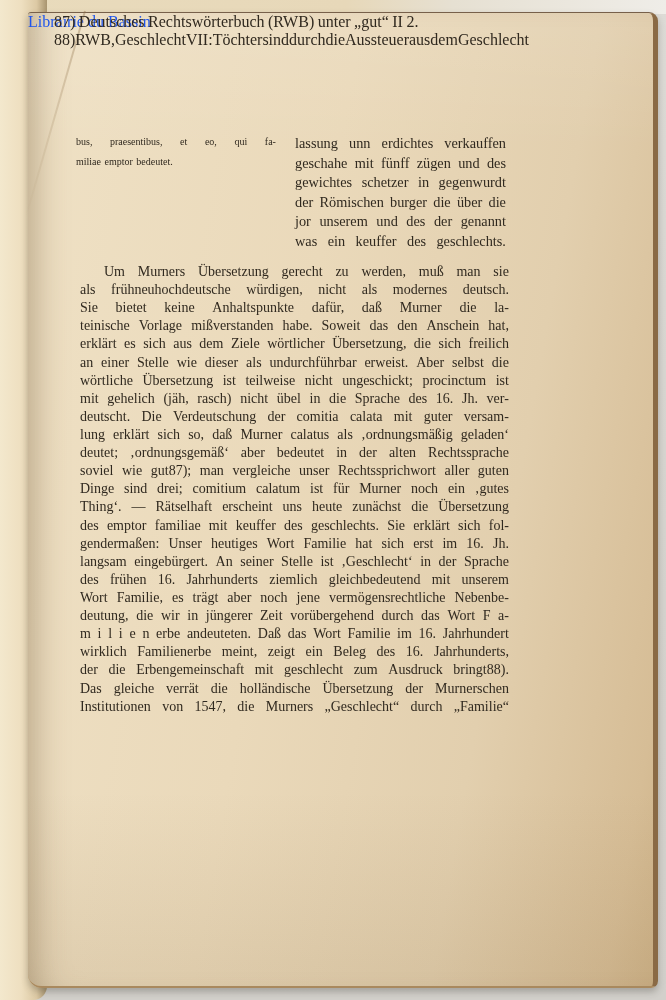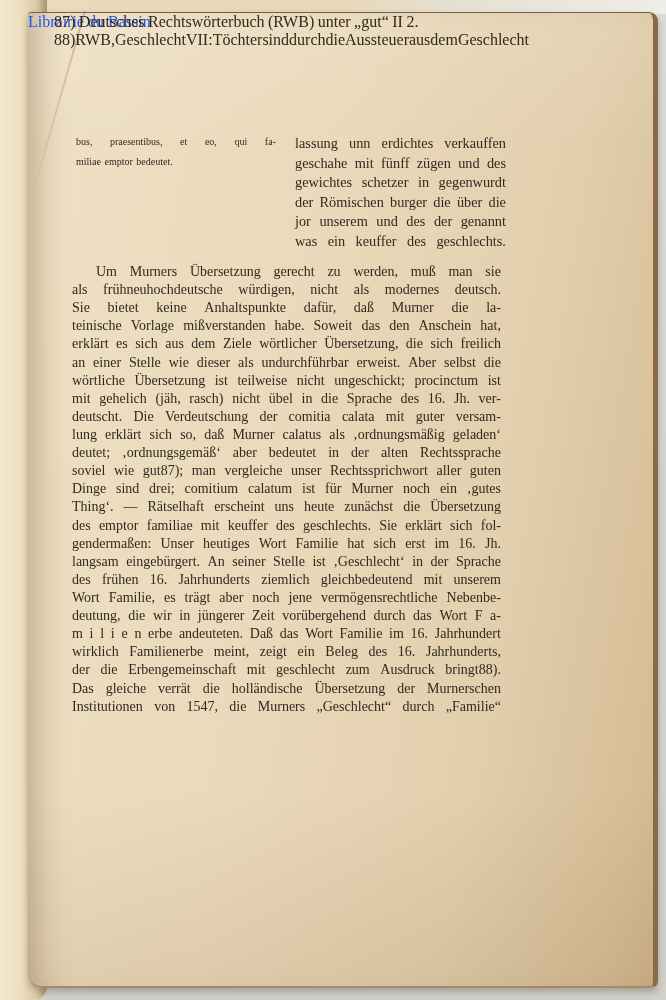--- a/index.html
+++ b/index.html
@@ -28,21 +28,21 @@
   .crease{position:absolute;left:56px;top:-2px;width:2px;height:215px;
     background:linear-gradient(180deg,rgba(140,110,70,.40),rgba(140,110,70,0));
     transform:rotate(16deg);transform-origin:top center;}
   .tb{position:absolute;color:#30291f;}
   .line{display:flex;gap:3.5px;align-items:baseline;white-space:pre;margin-left:8px;}
   .line.j{justify-content:space-between;gap:0;}
   .hang-latin{left:40px;top:119px;width:208px;font-size:10px;}
   .hang-latin .line{height:19.8px;line-height:19.8px;}
   .hang-italic{left:259px;top:121px;width:219px;font-size:14.3px;}
   .hang-italic .line{height:19.6px;line-height:19.6px;}
-  .body-par{left:36px;top:250px;width:437px;font-size:14px;}
+  .body-par{left:44px;top:250px;width:437px;font-size:14px;}
   .body-par .line{height:18.12px;line-height:18.12px;}
   .fn-rule{position:absolute;left:39px;top:707px;width:434px;height:1.6px;
     background:#46")}{0;background:#463c2f;transform:rotate(-.25deg);}
   .footnotes{left:40px;top:714px;width:437px;font-size:12.5px;}
   .footnotes .line{height:18.6px;line-height:18.6px;gap:3px;}
   .seg-r{font-style:normal;}
   .seg-i{font-style:italic;}
   .seg-sp{letter-spacing:.02em;}
   .seg-sup{font-size:.62em;vertical-align:4px;line-height:0;}
   .page-number{position:absolute;left:40px;top:776px;width:437px;text-align:right;

